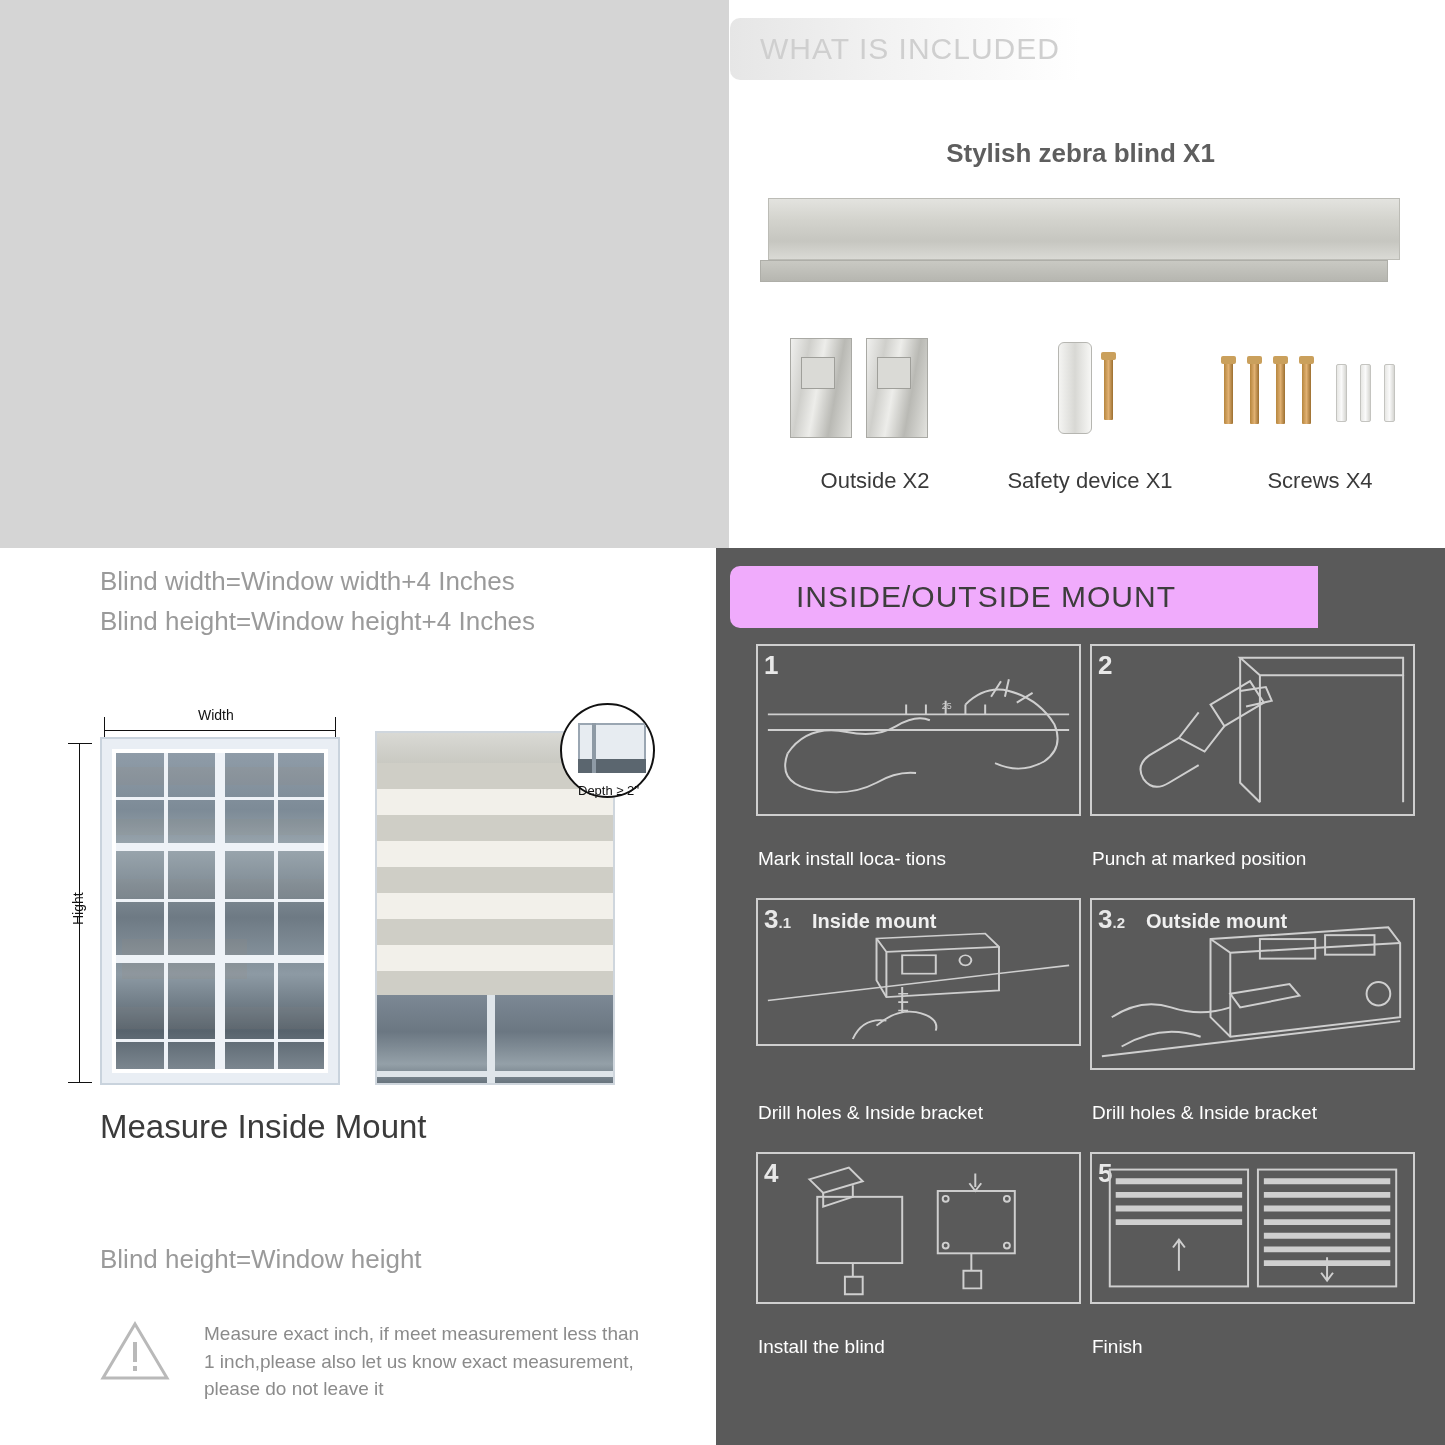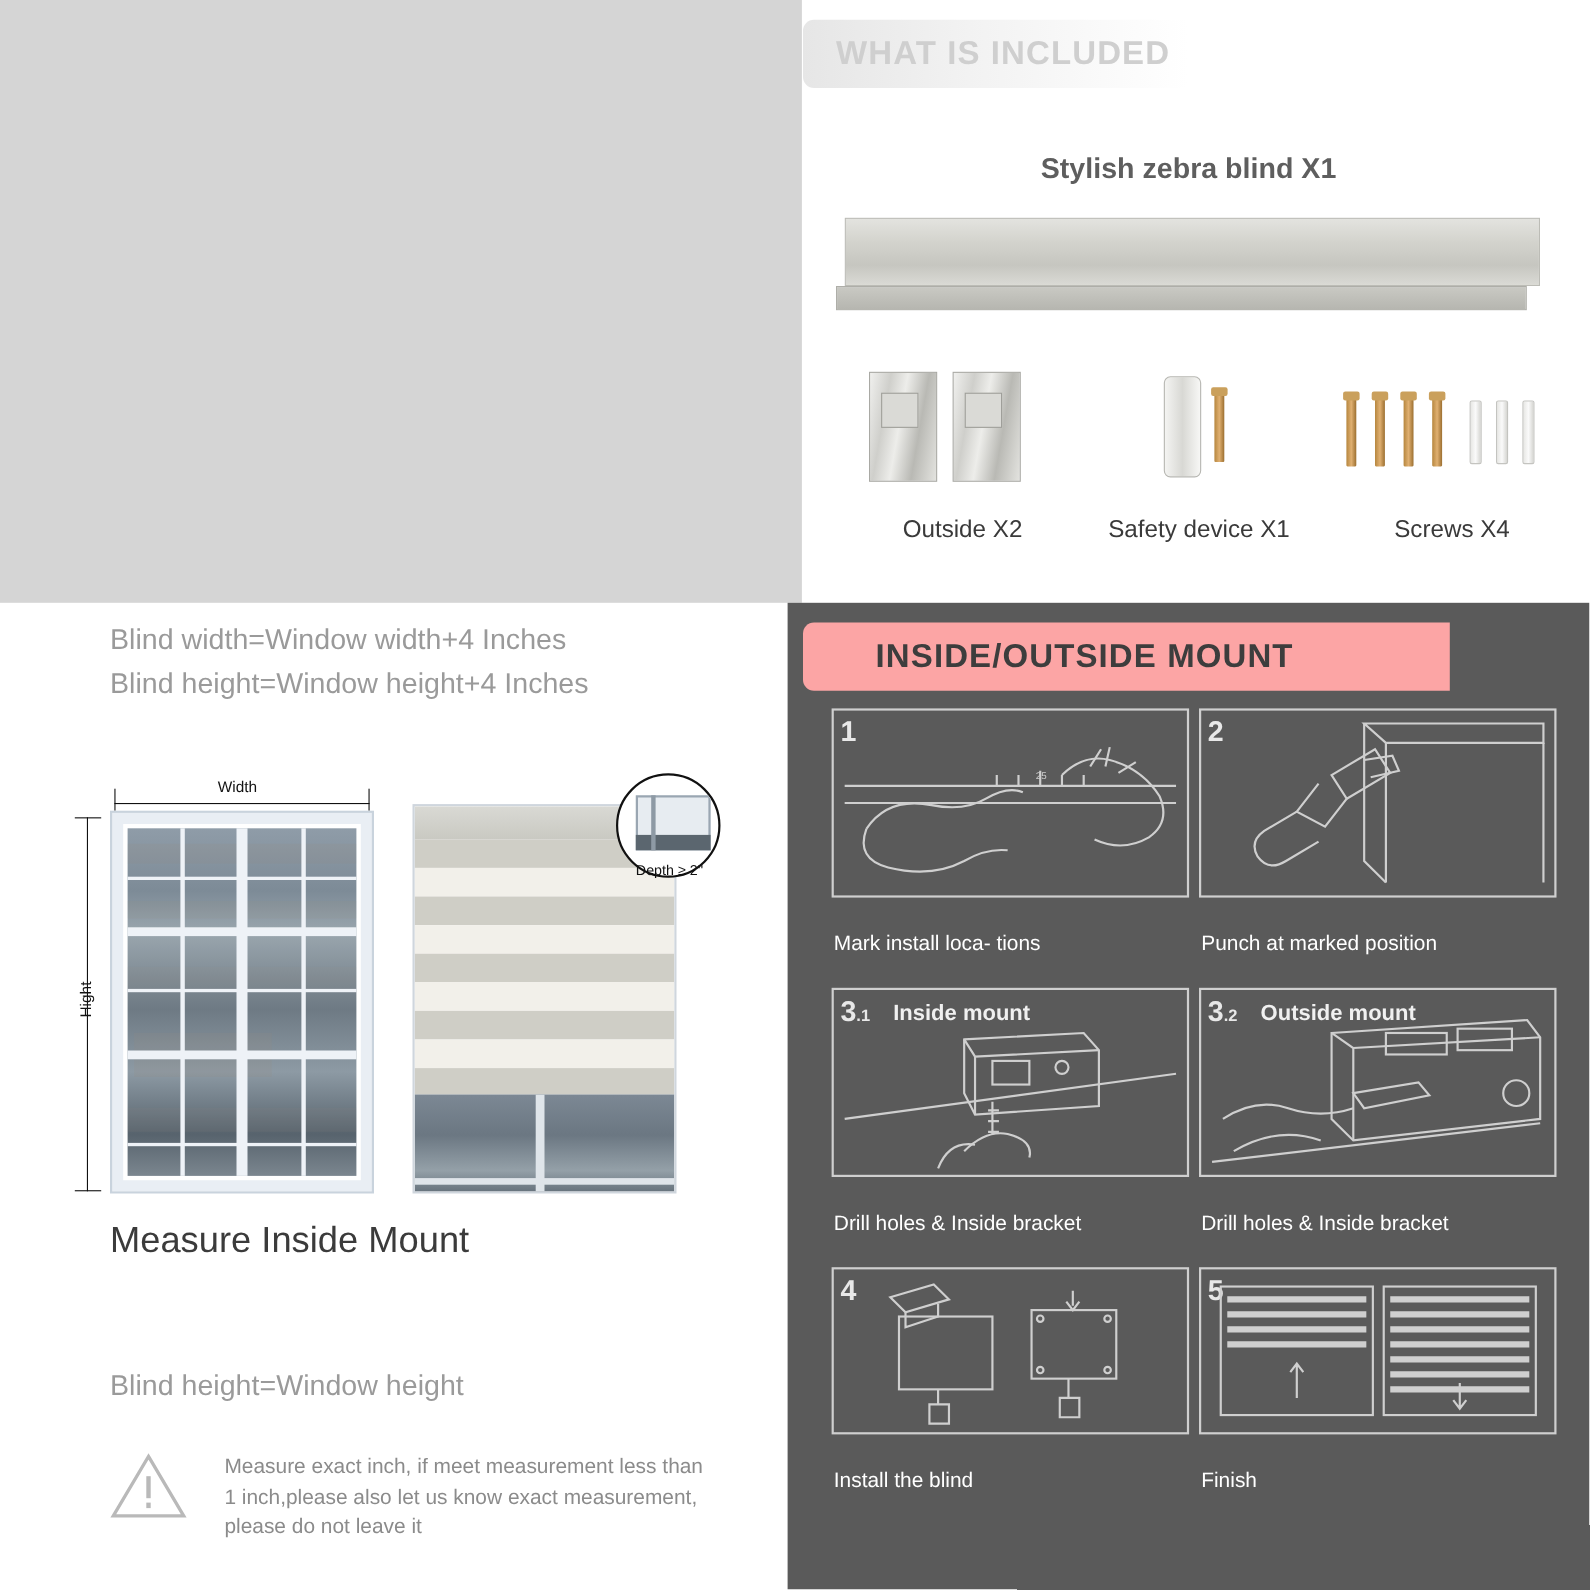--- a/index.html
+++ b/index.html
@@ -16,21 +16,21 @@
   .left-col { position:absolute; left:0; top:0; width:716px; height:1445px; background:#fff; }
 
   .tab-banner {
     position:absolute;
     height:62px;
     display:flex; align-items:center;
     border-radius: 0 10px 10px 0;
     padding-left: 34px;
   }
   .tab-banner span {
-    font-size: 30px; font-weight: bold; letter-spacing: 1px;
+    font-size: 30px; font-weight: normal; letter-spacing: 1px;
   }
   #howto-banner {
     left:0; top:14px; width:500px;
     background: linear-gradient(90deg,#a8a8a8 0%, #b4b4b4 55%, #cfcfcf 85%, #e8e8e8 100%);
   }
   #howto-banner span { color:#ffffff; }
 
   
   .diagram { position:absolute; }
   .dim-label { font-size:14px; color:#111; font-family:"Liberation Sans", sans-serif; }
@@ -148,21 +148,21 @@
     border:1px solid #c4c4c0; border-radius:2px;
   }
 
   
   .mount-panel {
     position:absolute; left:0; top:548px; width:729px; height:897px;
     background:#5a5a5a;
   }
   #mount-banner {
     left:730px; top:566px; width:588px; height:62px;
-    background:#fca5a5; border-radius: 10px 0 0 10px;
+    background:#f0abfc; border-radius: 10px 0 0 10px;
   }
   #mount-banner span { color:#3d3d3d; padding-left:32px; }
 
   .step {
     position:absolute; background:#5a5a5a; border:2px solid #cfcfcf;
   }
   .step-num {
     position:absolute; left:6px; top:4px; font-size:26px; color:#e8e8e8; font-weight:bold;
   }
   .step-num .sub { font-size:15px; }
@@ -389,21 +389,21 @@
           <path d="M120 60 l40 -24 l14 22 l-40 24 z"></path>
           <path d="M134 82 l-20 26 l-26 -14 l20 -26"></path>
           <path d="M88 94 l-30 18 q-14 10 -6 24 q10 14 26 4 l30 -18"></path>
           <path d="M150 46 l26 -4 l6 14 l-26 6"></path>
         </g>
       </svg>
     </div>
   </div>
   <div class="step-caption" style="left:1092px;top:848px;">Punch at  marked position</div>
 
-  <div class="step" style="left:756px;top:898px;width:325px;height:172px;">
+  <div class="step" style="left:756px;top:898px;width:325px;height:148px;">
     <div class="step-num">
       <span>3</span><span class="sub">.1</span>
     </div>
     <div class="step-inline-label">Inside mount</div>
     <div class="sketch">
       <svg viewBox="0 0 325 172" preserveAspectRatio="none">
         <g fill="none" stroke="#cfcfcf" stroke-width="2">
           <path d="M10 120 L315 78"></path>
           <path d="M120 46 L230 40 L244 56 L244 108 L130 116 L120 96 Z"></path>
           <path d="M130 116 L130 62 L120 46 M130 62 L244 56"></path>

